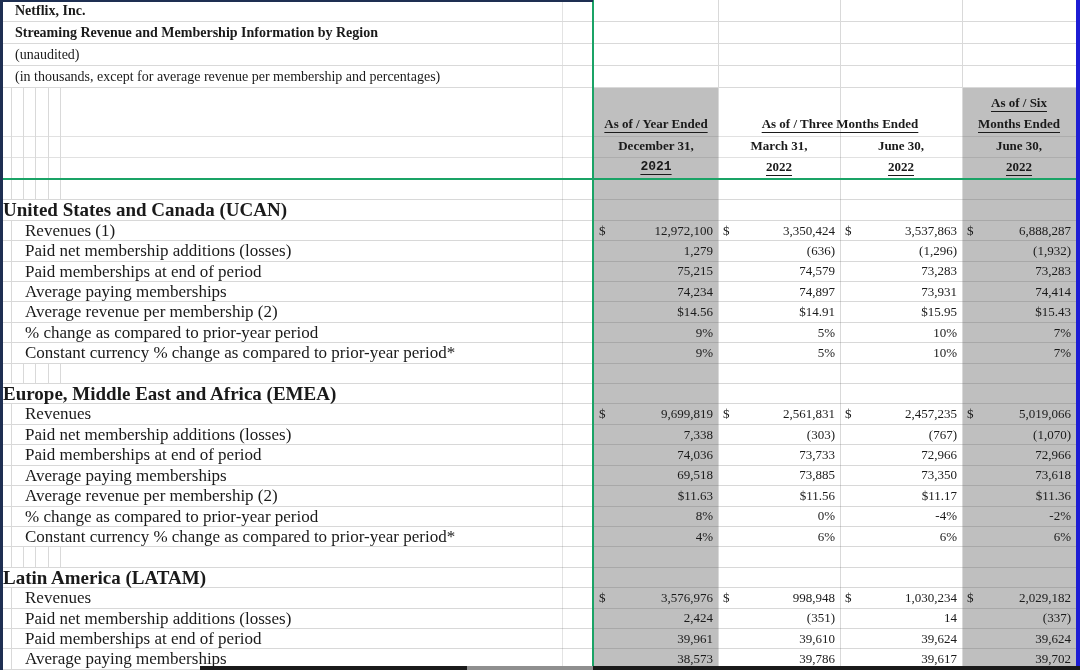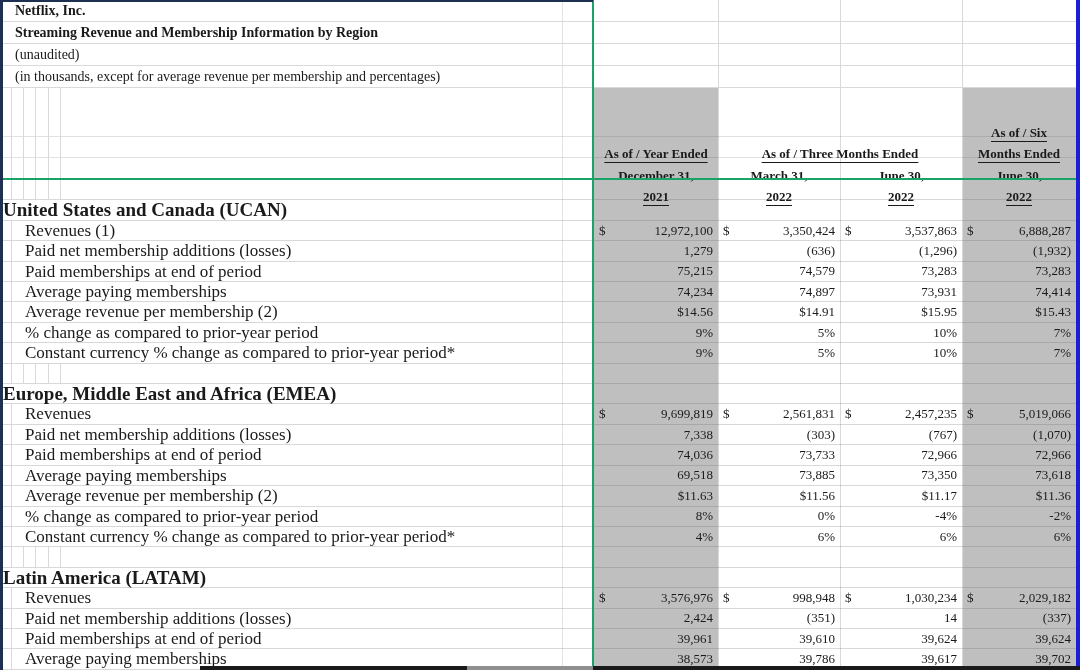--- a/index.html
+++ b/index.html
@@ -17,31 +17,31 @@
   .v-562{left:562px; background:#e3e3e3;}
   .v-718{left:718px;} .v-840{left:840px;} .v-962{left:962px;}
   
   #titles{position:absolute; top:0; left:0; right:0;}
   .title-row{position:relative; height:22px; line-height:21px; border-bottom:1px solid var(--grid-line,#d9d9d9); padding-left:15px; font-size:14px; box-sizing:border-box; white-space:nowrap;}
   .title-row.b{font-weight:bold;}
   
   #header-area{position:absolute; top:88px; left:0; right:0; height:92px;}
   .hline{position:absolute; left:0; right:0; height:1px; background:rgba(105,105,105,.20);}
   .hl-1{top:48px;} .hl-2{top:69px;}
-  .hcell{position:absolute; height:20px; line-height:20px; text-align:center; font-weight:bold; font-size:13px; white-space:nowrap;margin-top:30px;}
+  .hcell{position:absolute; height:20px; line-height:20px; text-align:center; font-weight:bold; font-size:13px; white-space:nowrap;}
   .u{text-decoration:underline; text-underline-offset:4px; text-decoration-thickness:1px;}
   .h1{left:594px;width:124px;top:26px;}
   .h2{left:718px;width:244px;top:26px;}
   .h4a{left:962px;width:114px;top:5px;}
   .h4b{left:962px;width:114px;top:26px;}
   .d1{left:594px;width:124px;top:48px;}
   .d2{left:718px;width:122px;top:48px;}
   .d3{left:840px;width:122px;top:48px;}
   .d4{left:962px;width:114px;top:48px;}
-  .y1{left:594px;width:124px;top:69px;}
+  .y1{left:594px;width:124px;top:69px;font-family:Liberation Mono, monospace;}
   .y2{left:718px;width:122px;top:69px;}
   .y3{left:840px;width:122px;top:69px;}
   .y4{left:962px;width:114px;top:69px;}
   
   #data-rows{position:absolute; top:180px; left:0; right:0; bottom:0; overflow:hidden;}
   .row{position:relative; height:20.417px; border-bottom:1px solid rgba(105,105,105,.26); box-sizing:border-box;}
   .tick{position:absolute; top:0; bottom:0; width:1px; background:var(--grid-line,#d9d9d9);}
   .label{position:absolute; top:0; line-height:20px; white-space:nowrap;}
   .data-label{left:25px; font-size:17px;}
   .section-label{left:3px; font-weight:bold; font-size:19px;}

